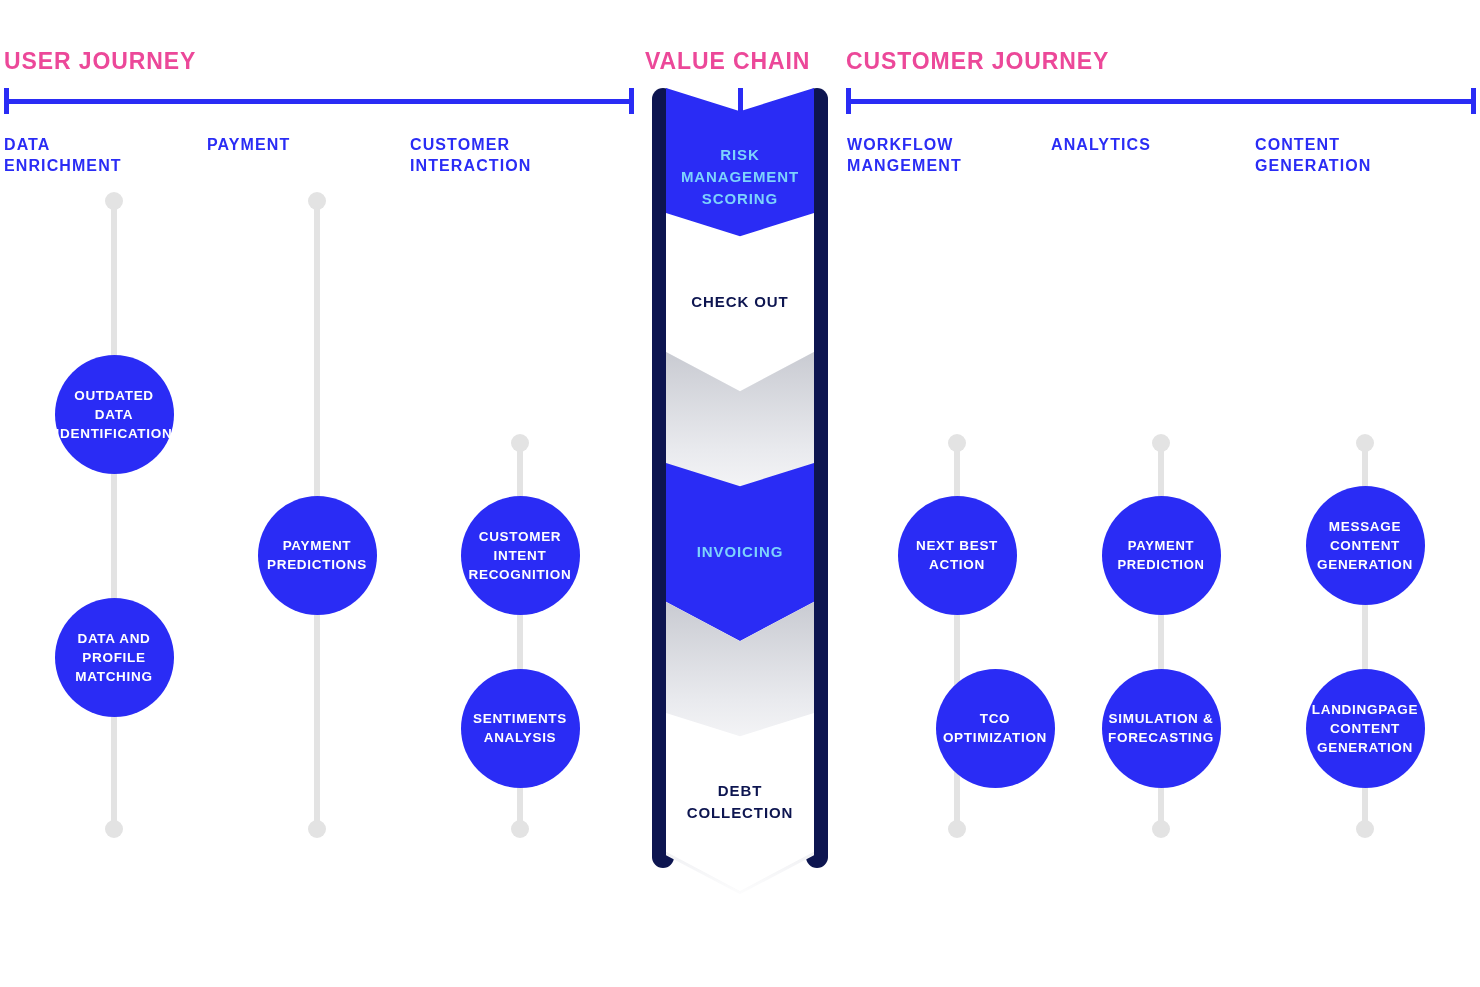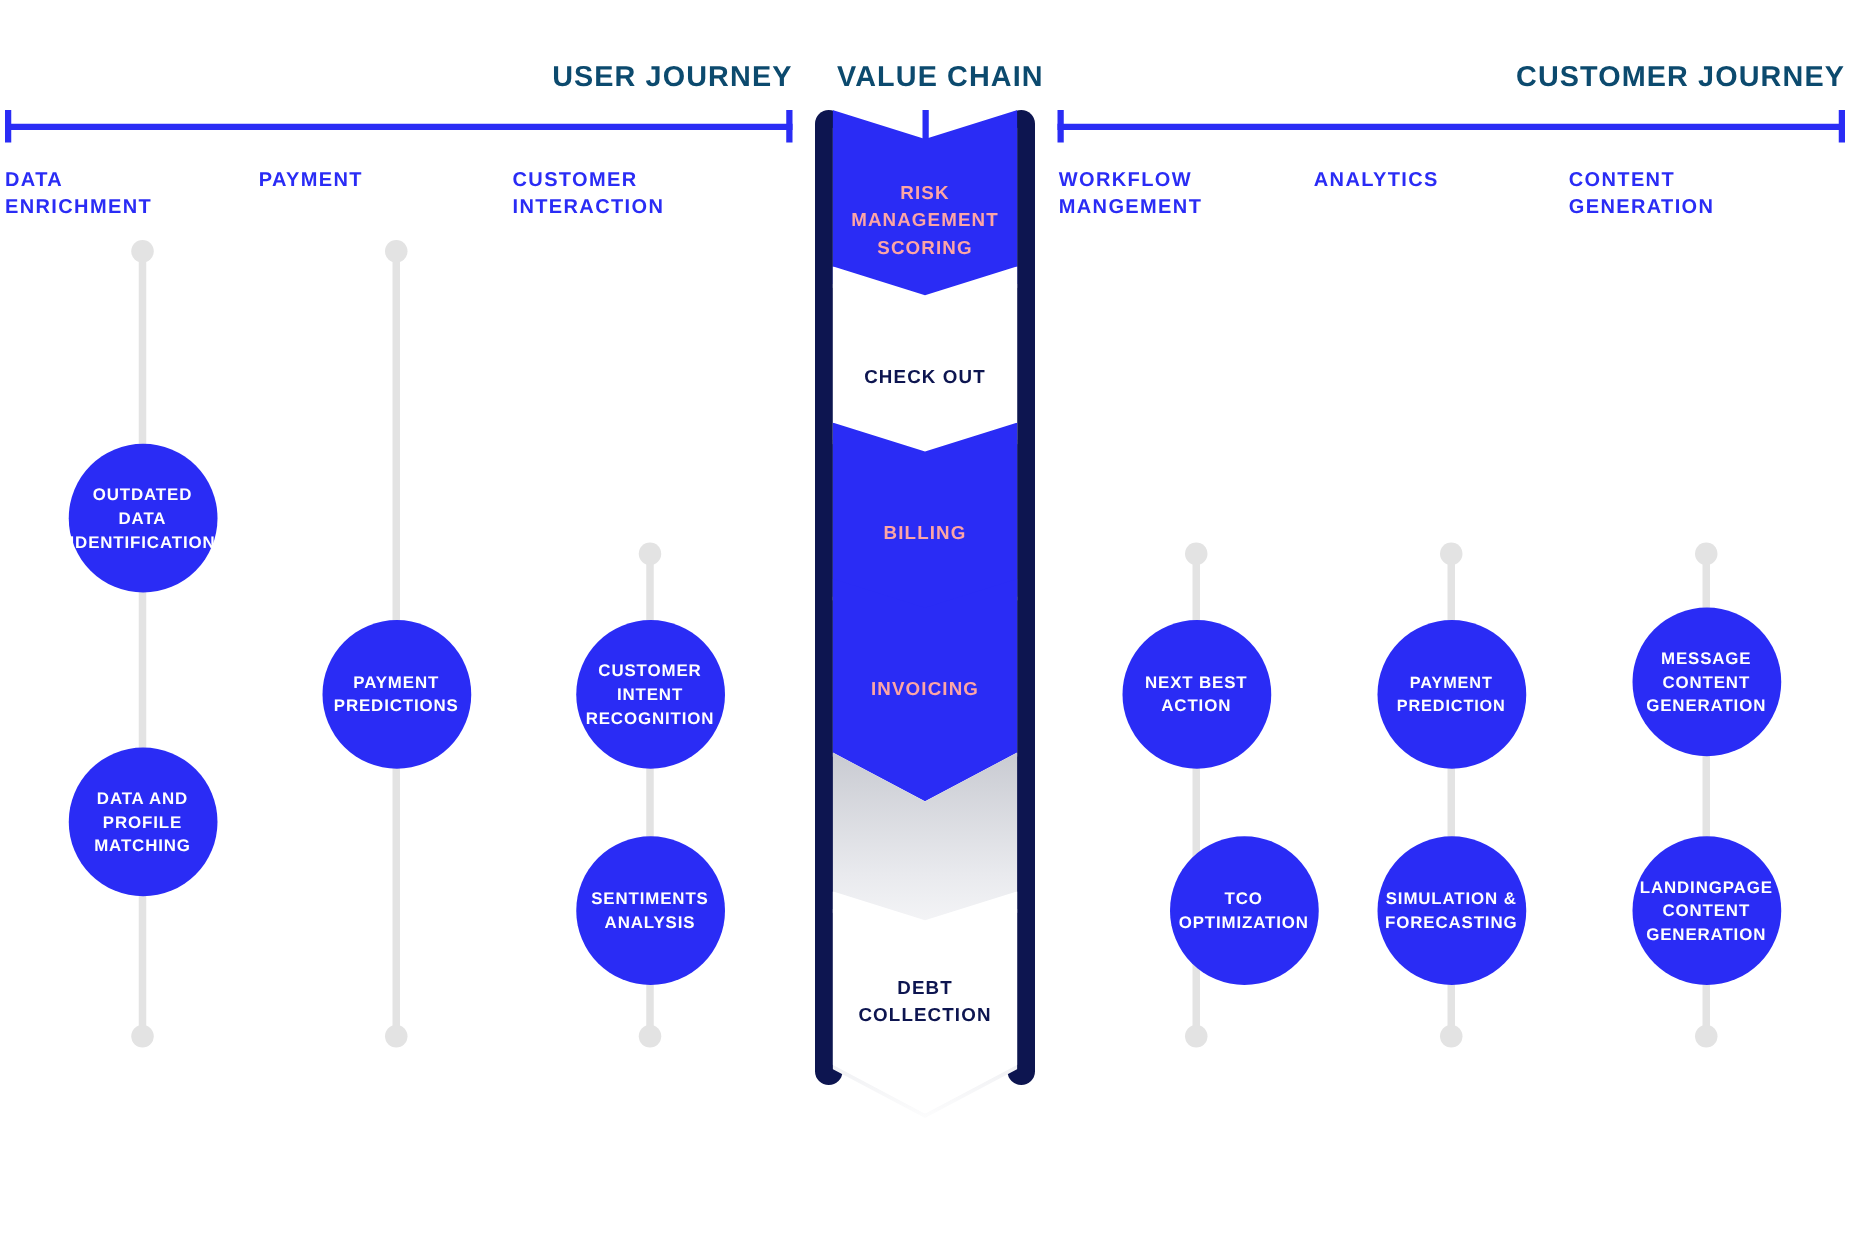--- a/index.html
+++ b/index.html
@@ -5,21 +5,21 @@
   html,body{margin:0;padding:0;background:#ffffff;}
   body{
     width:1480px;height:987px;position:relative;overflow:hidden;
     font-family:"Liberation Sans","DejaVu Sans",sans-serif;
     -webkit-font-smoothing:antialiased;
   }
   .stage{position:absolute;left:0;top:0;width:1480px;height:987px;}
 
   
   .group-title{
-    position:absolute;text-align:right;color:#0c4a6e;
+    position:absolute;text-align:left;color:#ec4899;
     font-weight:bold;font-size:23px;letter-spacing:.9px;
     text-transform:uppercase;white-space:nowrap;
   }
   .bracket{position:absolute;height:26px;}
   .bracket .bar{
     position:absolute;left:0;right:0;top:11px;height:5px;background:#2a2cf5;
   }
   .bracket .cap{
     position:absolute;top:0;width:5px;height:26px;background:#2a2cf5;
   }
@@ -68,21 +68,21 @@
   .vc-inner{
     position:absolute;left:14px;right:14px;top:0;bottom:0;
   }
   .chev{
     position:absolute;left:0;right:0;
     display:flex;align-items:center;justify-content:center;
     text-align:center;font-weight:bold;font-size:15px;letter-spacing:.9px;
     line-height:22px;text-transform:uppercase;
     clip-path:polygon(0% 0%, 50% 13%, 100% 0%, 100% 78%, 50% 100%, 0% 78%);
   }
-  .chev.blue{background:#2a2cf5;color:#fca5a5;}
+  .chev.blue{background:#2a2cf5;color:#7dd3fc;}
   .chev.white{background:#ffffff;color:#0d1550;}
   .chev-shadow{
     position:absolute;left:0;right:0;
     background:linear-gradient(to bottom,#c9cbd2 0%, #e9eaee 55%, #ffffff 100%);
     clip-path:polygon(0% 0%, 50% 22%, 100% 0%, 100% 72%, 50% 94%, 0% 72%);
   }
   .vc-txt{position:relative;z-index:3;padding:0 4px;}
 </style>
 </head>
 <body>
@@ -195,23 +195,20 @@
           <div class="chev-shadow" style="top: 639px; height: 178px; z-index: 11;"></div>
           <div class="chev white" style="top: 625px; height: 178px; z-index: 12;">
             <span class="vc-txt">DEBT COLLECTION</span>
           </div>
           <div class="chev-shadow" style="top: 514px; height: 178px; z-index: 9;"></div>
           <div class="chev-shadow" style="top: 389px; height: 178px; z-index: 7;"></div>
           <div class="chev blue" style="top: 375px; height: 178px; z-index: 8;">
             <span class="vc-txt">INVOICING</span>
           </div>
           <div class="chev-shadow" style="top: 264px; height: 178px; z-index: 5;"></div>
-          <div class="chev blue" style="top: 250px; height: 178px; z-index: 6;">
-            <span class="vc-txt">BILLING</span>
-          </div>
           <div class="chev-shadow" style="top: 139px; height: 178px; z-index: 3;"></div>
           <div class="chev white" style="top: 125px; height: 178px; z-index: 4;">
             <span class="vc-txt">CHECK OUT</span>
           </div>
           <div class="chev-shadow" style="top: 14px; height: 178px; z-index: 1;"></div>
           <div class="chev blue" style="top: 0px; height: 178px; z-index: 2;">
             <span class="vc-txt">RISK MANAGEMENT SCORING</span>
           </div>
         </div>
       </div>

